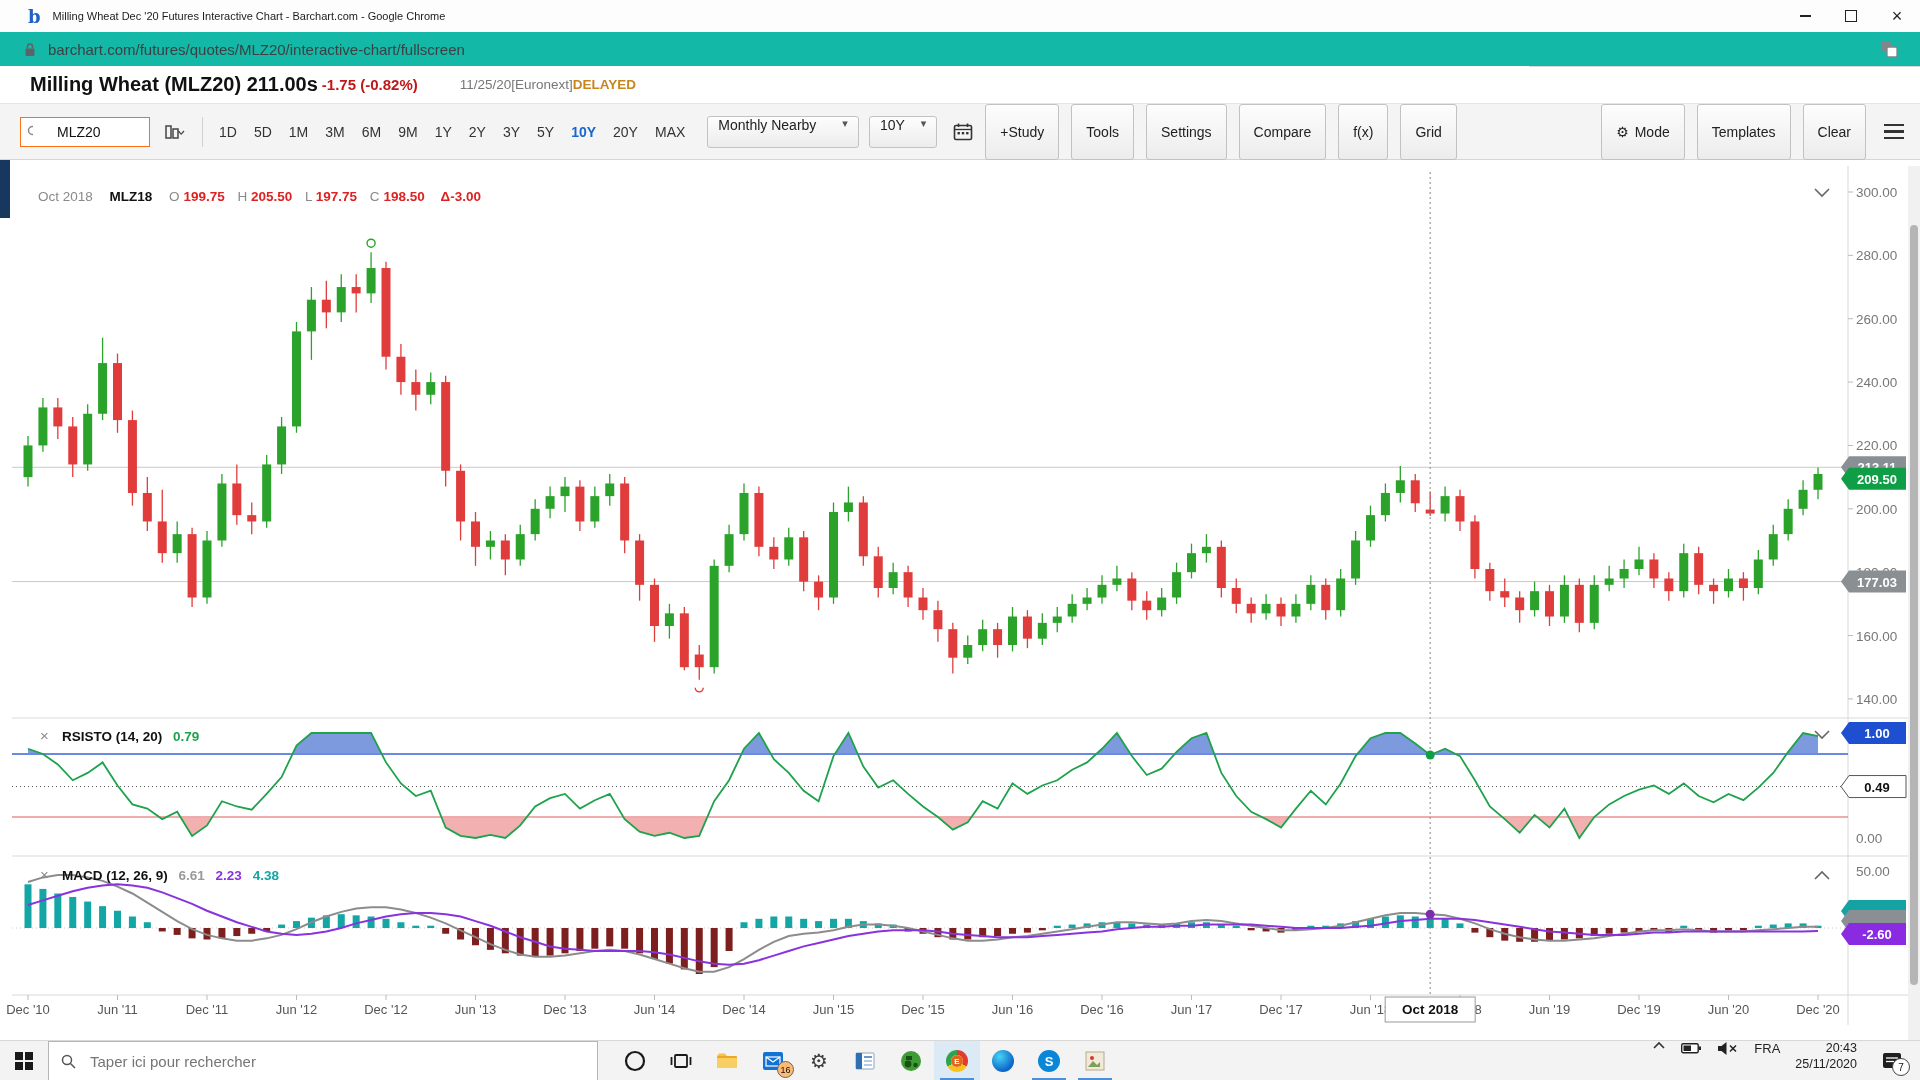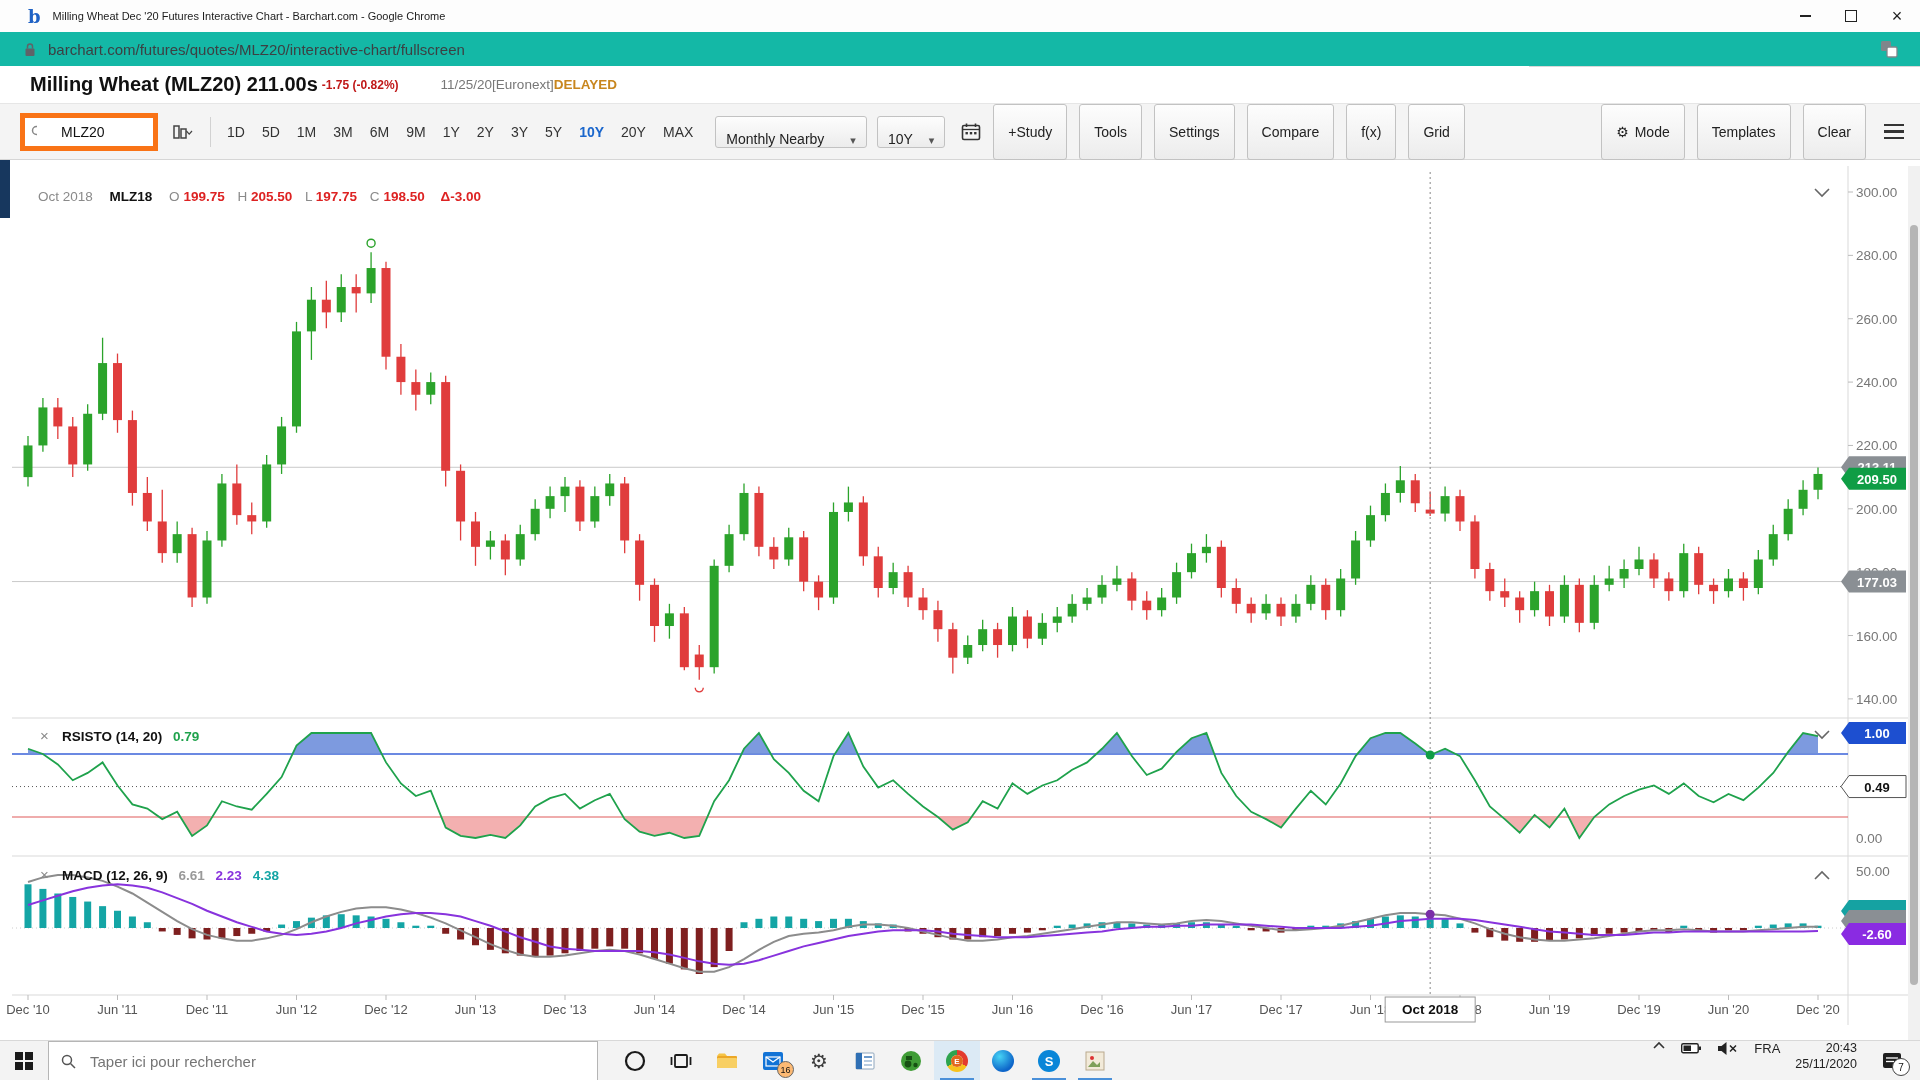--- a/index.html
+++ b/index.html
@@ -17,38 +17,38 @@
   .close-glyph{font-size:18px;line-height:1;}
   .urlbar{position:absolute;left:0;top:32px;width:1920px;height:34px;background:#14b8a6;
           border-bottom:1px solid #d8d8d8;display:flex;align-items:center;}
   .url-text{margin-left:12px;font-size:15px;color:#3c4043;}
   .lock{margin-left:24px;}
   .translate-ico{position:absolute;right:22px;top:8px;width:18px;height:18px;}
   
   .quote-header{position:absolute;left:0;top:66px;width:1529px;height:37px;background:#fff;
                 display:flex;align-items:center;}
   .q-title{margin-left:30px;font-size:20px;font-weight:bold;color:#111;}
-  .q-change{margin-left:4px;font-size:12px;font-weight:bold;color:#c01818;}
+  .q-change{margin-left:4px;font-size:15px;font-weight:bold;color:#c01818;}
   .q-session{margin-left:42px;font-size:13.5px;color:#777;}
   .q-delayed{color:#c8861e;font-weight:bold;}
   
   .chart-toolbar{position:absolute;left:0;top:103px;width:1920px;height:55px;background:#f4f4f4;
                  border-top:1px solid #e6e6e6;border-bottom:1px solid #d6d6d6;
                  display:flex;align-items:center;}
-  .sym-box{margin-left:20px;width:128px;height:28px;background:#fff;border:5px solid #f97316;
+  .sym-box{margin-left:20px;width:128px;height:28px;background:#fff;border:1px solid #f97316;
            display:flex;align-items:center;gap:16px;}
   .sym-box input{border:none;outline:none;width:90px;font-size:14px;font-family:inherit;color:#111;}
   .sym-box svg{margin:0 6px;}
   .cmp-ico{margin-left:14px;display:flex;align-items:center;color:#444;}
   .tb-sep{width:1px;height:30px;background:#d2d2d2;margin:0 16px;}
   .ranges{display:flex;gap:17px;font-size:14px;color:#333;}
   .ranges span{cursor:pointer;}
   .ranges .active{color:#1a66cc;font-weight:bold;}
   .tb-select{margin-left:22px;height:30px;border:1px solid #c2c2c2;border-radius:3px;
-             background:linear-gradient(#fdfdfd,#ececec);display:flex;align-items:flex-end;
+             background:linear-gradient(#fdfdfd,#ececec);display:flex;align-items:flex-start;
              padding:0 10px;font-size:14px;color:#222;gap:26px;}
   .tb-select.small{gap:16px;margin-left:10px;}
   .caret{font-size:11px;color:#555;font-family:"DejaVu Sans",sans-serif;}
   .cal-ico{margin-left:16px;display:flex;align-items:center;}
   .tb-btn{margin-left:12px;height:30px;border:1px solid #c2c2c2;border-radius:3px;
           background:linear-gradient(#fdfdfd,#ececec);display:flex;align-items:center;
           padding:12px 14px;font-size:14px;color:#222;cursor:pointer;}
   .toolbar-right{position:absolute;right:16px;top:0;height:55px;display:flex;align-items:center;}
   .gear-glyph{font-family:"DejaVu Sans",sans-serif;margin-right:6px;font-size:14px;}
   .hamburger{margin-left:18px;display:flex;flex-direction:column;gap:4px;cursor:pointer;}

